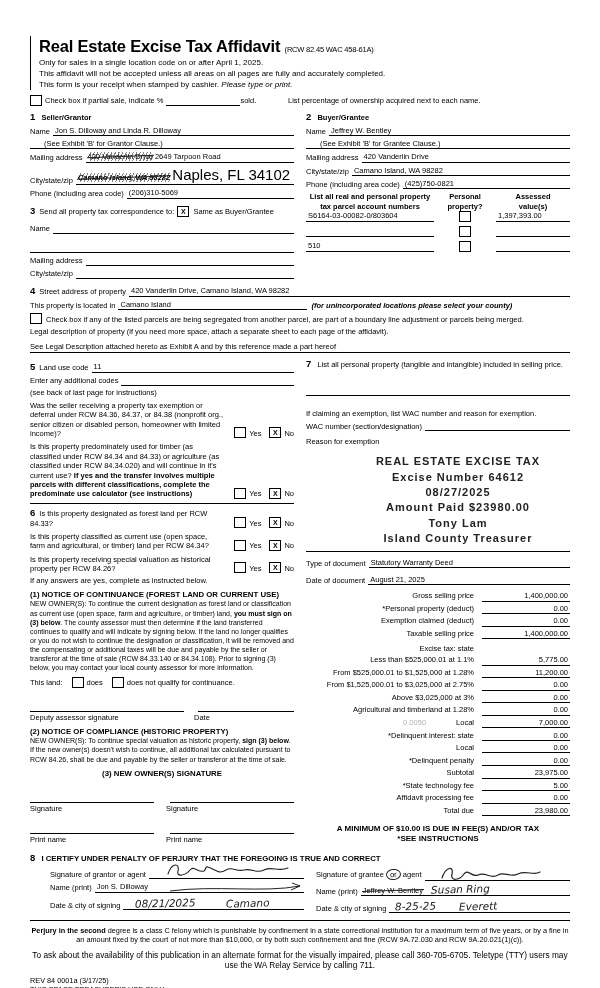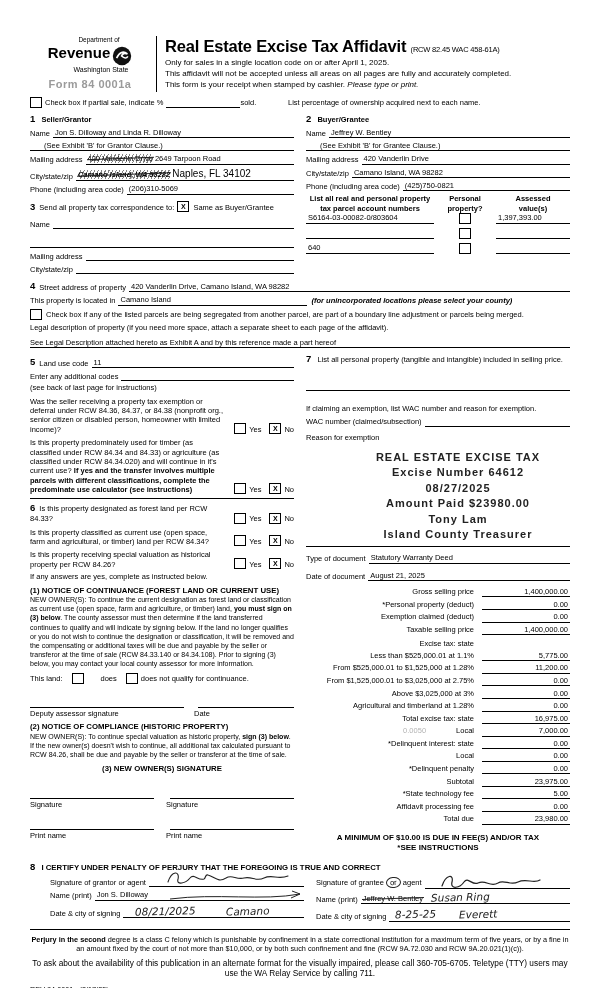--- a/index.html
+++ b/index.html
@@ -66,31 +66,20 @@
   .access{text-align:center;margin-top:5px;font-size:8.3px;}
   .revrow{display:flex;justify-content:space-between;margin-top:6px;font-size:7.3px;flex-direction:column;}
   .center{text-align:center;}
 </style>
 </head>
 <body>
 
 <div class="page">
 
   <div class="hdr">
-    <div class="logo">
-      <div class="l1">Department of</div>
-      <div>
-        <span class="l2">Revenue</span><svg width="20" height="20" viewBox="0 0 24 24">
-            <circle cx="12" cy="12" r="11" fill="#111"></circle>
-            <path d="M5.5 14.5 Q 11 3.5 18.5 9.5 Q 13 7.5 11.5 12 Q 16.5 16.5 19 12.5" stroke="#fff" stroke-width="2" fill="none"></path>
-          </svg>
-      </div>
-      <div class="l3">Washington State</div>
-      <div class="l4">Form 84 0001a</div>
-    </div>
     <div class="tblock">
       <div class="title">
         <span>Real Estate Excise Tax Affidavit</span>
         <span class="rcw">(RCW 82.45 WAC 458-61A)</span>
       </div>
       <div class="sub">Only for sales in a single location code on or after April 1, 2025.</div>
       <div class="sub">This affidavit will not be accepted unless all areas on all pages are fully and accurately completed.</div>
       <div class="sub">
         <span>This form is your receipt when stamped by cashier.</span>
         <span class="i">Please type or print.</span>
@@ -119,21 +108,21 @@
       </div>
       <div class="row">
         <span class="wline" style="text-align:left;padding-left:14px;"><span>(See Exhibit 'B' for Grantor Clause.)</span></span>
       </div>
       <div class="row">
         <span class="lab">Mailing address</span>
         <span class="wline"><span class="struck hatch">420 Vanderlin Drive</span> <span>2649 Tarpoon Road</span></span>
       </div>
       <div class="row">
         <span class="lab">City/state/zip</span>
-        <span class="wline"><span class="struck hatch b i">Camano Island, WA 98282</span> <span style="font-size:10px;">Naples, FL 34102</span></span>
+        <span class="wline"><span class="struck hatch b i">Camano Island, WA 98282</span> <span style="font-size:15px;">Naples, FL 34102</span></span>
       </div>
       <div class="row">
         <span class="lab">Phone (including area code)</span>
         <span class="wline"><span>(206)310-5069</span></span>
       </div>
       <div class="row" style="margin-top:6px;">
         <span class="secnum">3</span>
         <span class="lab">Send all property tax correspondence to:</span>
         <span class="cb">X</span>
         <span style="margin-left:4px;">Same as Buyer/Grantee</span>
@@ -195,21 +184,21 @@
         </div>
 
         <div class="pcell">S6164-03-00082-0/803604</div>
         <div class="pcb"><span class="cb"></span></div>
         <div class="pcell">1,397,393.00</div>
 
         <div class="pcell" style="margin-top:4px;"></div>
         <div class="pcb" style="margin-top:4px;"><span class="cb"></span></div>
         <div class="pcell" style="margin-top:4px;"></div>
 
-        <div class="pcell" style="margin-top:4px;">640</div>
+        <div class="pcell" style="margin-top:4px;">510</div>
         <div class="pcb" style="margin-top:4px;"><span class="cb"></span></div>
         <div class="pcell" style="margin-top:4px;"></div>
       </div>
     </div>
   </div>
 
   <div style="margin-top:6px;">
     <div class="row">
       <span class="secnum">4</span>
       <span class="lab">Street address of property</span>
@@ -295,21 +284,21 @@
       </div>
       <div style="margin-top:3px;">If any answers are yes, complete as instructed below.</div>
 
       <div class="b" style="margin-top:4px;font-size:7.8px;">(1) NOTICE OF CONTINUANCE (FOREST LAND OR CURRENT USE)</div>
       <div style="font-size:7px;line-height:1.3;">
         <span>NEW OWNER(S): To continue the current designation as forest land or classification as current use (open space, farm and agriculture, or timber) land, </span><b>you must sign on (3) below</b><span>. The county assessor must then determine if the land transferred continues to qualify and will indicate by signing below. If the land no longer qualifies or you do not wish to continue the designation or classification, it will be removed and the compensating or additional taxes will be due and payable by the seller or transferor at the time of sale (RCW 84.33.140 or 84.34.108). Prior to signing (3) below, you may contact your local county assessor for more information.</span>
       </div>
       <div class="row" style="margin-top:5px;align-items:center;">
         <span class="lab">This land:</span>
         <span class="cb" style="margin-left:6px;"></span>
-        <span class="lab" style="margin-left:17px;">does</span>
+        <span class="lab" style="margin-left:3px;">does</span>
         <span class="cb" style="margin-left:6px;"></span>
         <span style="margin-left:3px;">does not qualify for continuance.</span>
       </div>
       <div class="row" style="margin-top:14px;">
         <span class="wshort" style="width:150px;"></span>
         <span style="width:14px;"></span>
         <span class="wshort" style="flex:1;"></span>
       </div>
       <div class="row" style="margin-top:1px;">
         <span style="width:150px;">Deputy assessor signature</span>
@@ -348,21 +337,21 @@
     <div class="col">
       <div>
         <span class="secnum">7</span>
         <span>List all personal property (tangible and intangible) included in selling price.</span>
       </div>
       <div class="row" style="margin-top:16px;">
         <span class="wline"></span>
       </div>
       <div style="margin-top:13px;">If claiming an exemption, list WAC number and reason for exemption.</div>
       <div class="row">
-        <span class="lab">WAC number (claimed/subsection)</span>
+        <span class="lab">WAC number (section/designation)</span>
         <span class="wline"></span>
       </div>
       <div style="margin-top:6px;">Reason for exemption</div>
 
       <div class="stamp">
         <div>REAL ESTATE EXCISE TAX</div>
         <div>Excise Number 64612</div>
         <div>08/27/2025</div>
         <div>Amount Paid $23980.00</div>
         <div>Tony Lam</div>
@@ -412,24 +401,20 @@
             <span class="tlab">From $1,525,000.01 to $3,025,000 at 2.75%</span>
             <span class="tval">0.00</span>
           </div>
         <div class="trow">
             <span class="tlab">Above $3,025,000 at 3%</span>
             <span class="tval">0.00</span>
           </div>
         <div class="trow">
             <span class="tlab">Agricultural and timberland at 1.28%</span>
             <span class="tval">0.00</span>
-          </div>
-        <div class="trow">
-            <span class="tlab">Total excise tax: state</span>
-            <span class="tval">16,975.00</span>
           </div>
         <div class="trow">
             <span class="rate">0.0050</span>
             <span class="tlab">Local</span>
             <span class="tval">7,000.00</span>
           </div>
         <div class="trow">
             <span class="tlab">*Delinquent interest: state</span>
             <span class="tval">0.00</span>
           </div>

